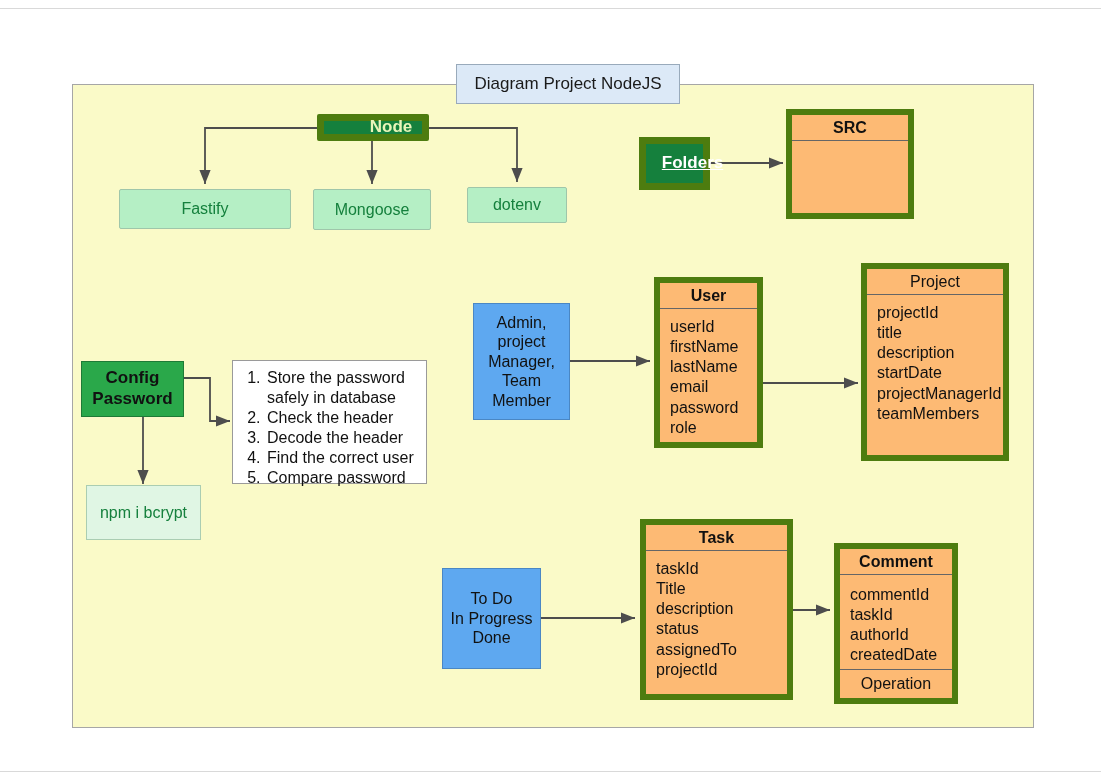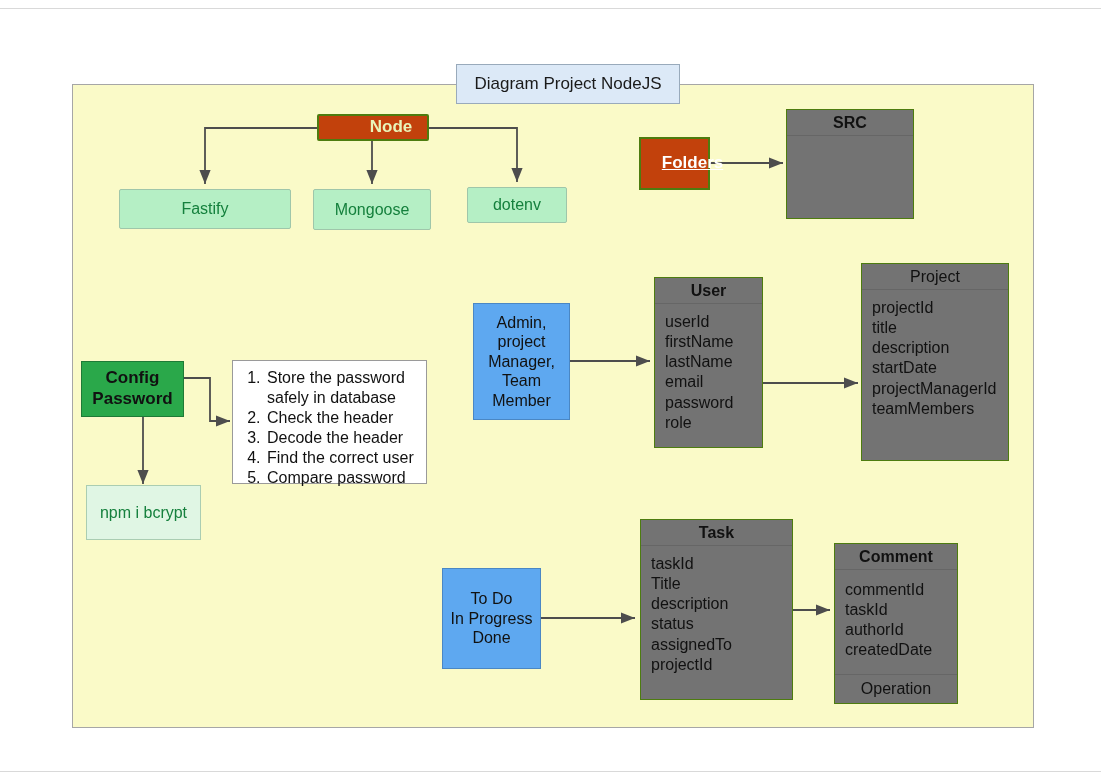--- a/index.html
+++ b/index.html
@@ -12,30 +12,30 @@
   
   .canvas{position:absolute;left:72px;top:84px;width:962px;height:644px;background:#fafac8;border:1px solid #a6a6a6;box-sizing:border-box;}
 
   
   .title-box{position:absolute;left:456px;top:64px;width:224px;height:40px;background:#dce9f7;border:1px solid #99aabb;box-sizing:border-box;display:flex;align-items:center;justify-content:center;font-size:17px;color:#1a1a1a;}
 
   svg.edges{position:absolute;left:0;top:0;width:1103px;height:781px;pointer-events:none;}
 
   .box{position:absolute;box-sizing:border-box;display:flex;align-items:center;justify-content:center;text-align:center;font-size:16px;color:#15803d;line-height:1.22;}
 
-  .orange{background:#c2410c;border:2px solid #4d7c0f;font-weight:bold;padding-left:36px;}
+  .orange{background:#15803d;border:7px solid #4d7c0f;font-weight:bold;padding-left:36px;}
   .orange.node-t{color:#e9f5b9;font-size:17px;}
   .orange.folders-t{color:#ffffff;font-size:17px;}
   .greenlite{background:#b5efc5;border:1px solid #9fc6aa;}
   .greenlite2{background:#e0f6e4;border:1px solid #aacdb2;}
   .greendark{background:#2aa84a;border:1px solid #1f7a36;color:#111111;font-weight:bold;font-size:17px;}
   .blue{background:#5ea8f0;border:1px solid #4a87c4;color:#111111;}
 
   
-  .entity{position:absolute;background:#737373;border:1px solid #4d7c0f;box-sizing:border-box;}
+  .entity{position:absolute;background:#fdba74;border:6px solid #4d7c0f;box-sizing:border-box;}
   .entity .ehead{height:26px;display:flex;align-items:center;justify-content:center;font-size:16px;color:#111111;border-bottom:1px solid #666666;box-sizing:border-box;}
   .entity .ehead.b{font-weight:bold;}
   .entity .ebody{padding:8px 0 0 10px;font-size:16px;color:#111111;}
   .entity .ebody div{line-height:1.26;white-space:nowrap;}
   .entity .efoot{border-top:1px solid #666666;height:29px;display:flex;align-items:center;justify-content:center;font-size:16px;color:#111111;box-sizing:border-box;}
 
   
   .steps{position:absolute;background:#ffffff;border:1px solid #9a9a9a;box-sizing:border-box;padding:7px 10px 8px 12px;font-size:16px;color:#111111;}
   .steps ol{margin:0;padding-left:20px;}
   .steps li{line-height:1.25;padding-left:2px;}

